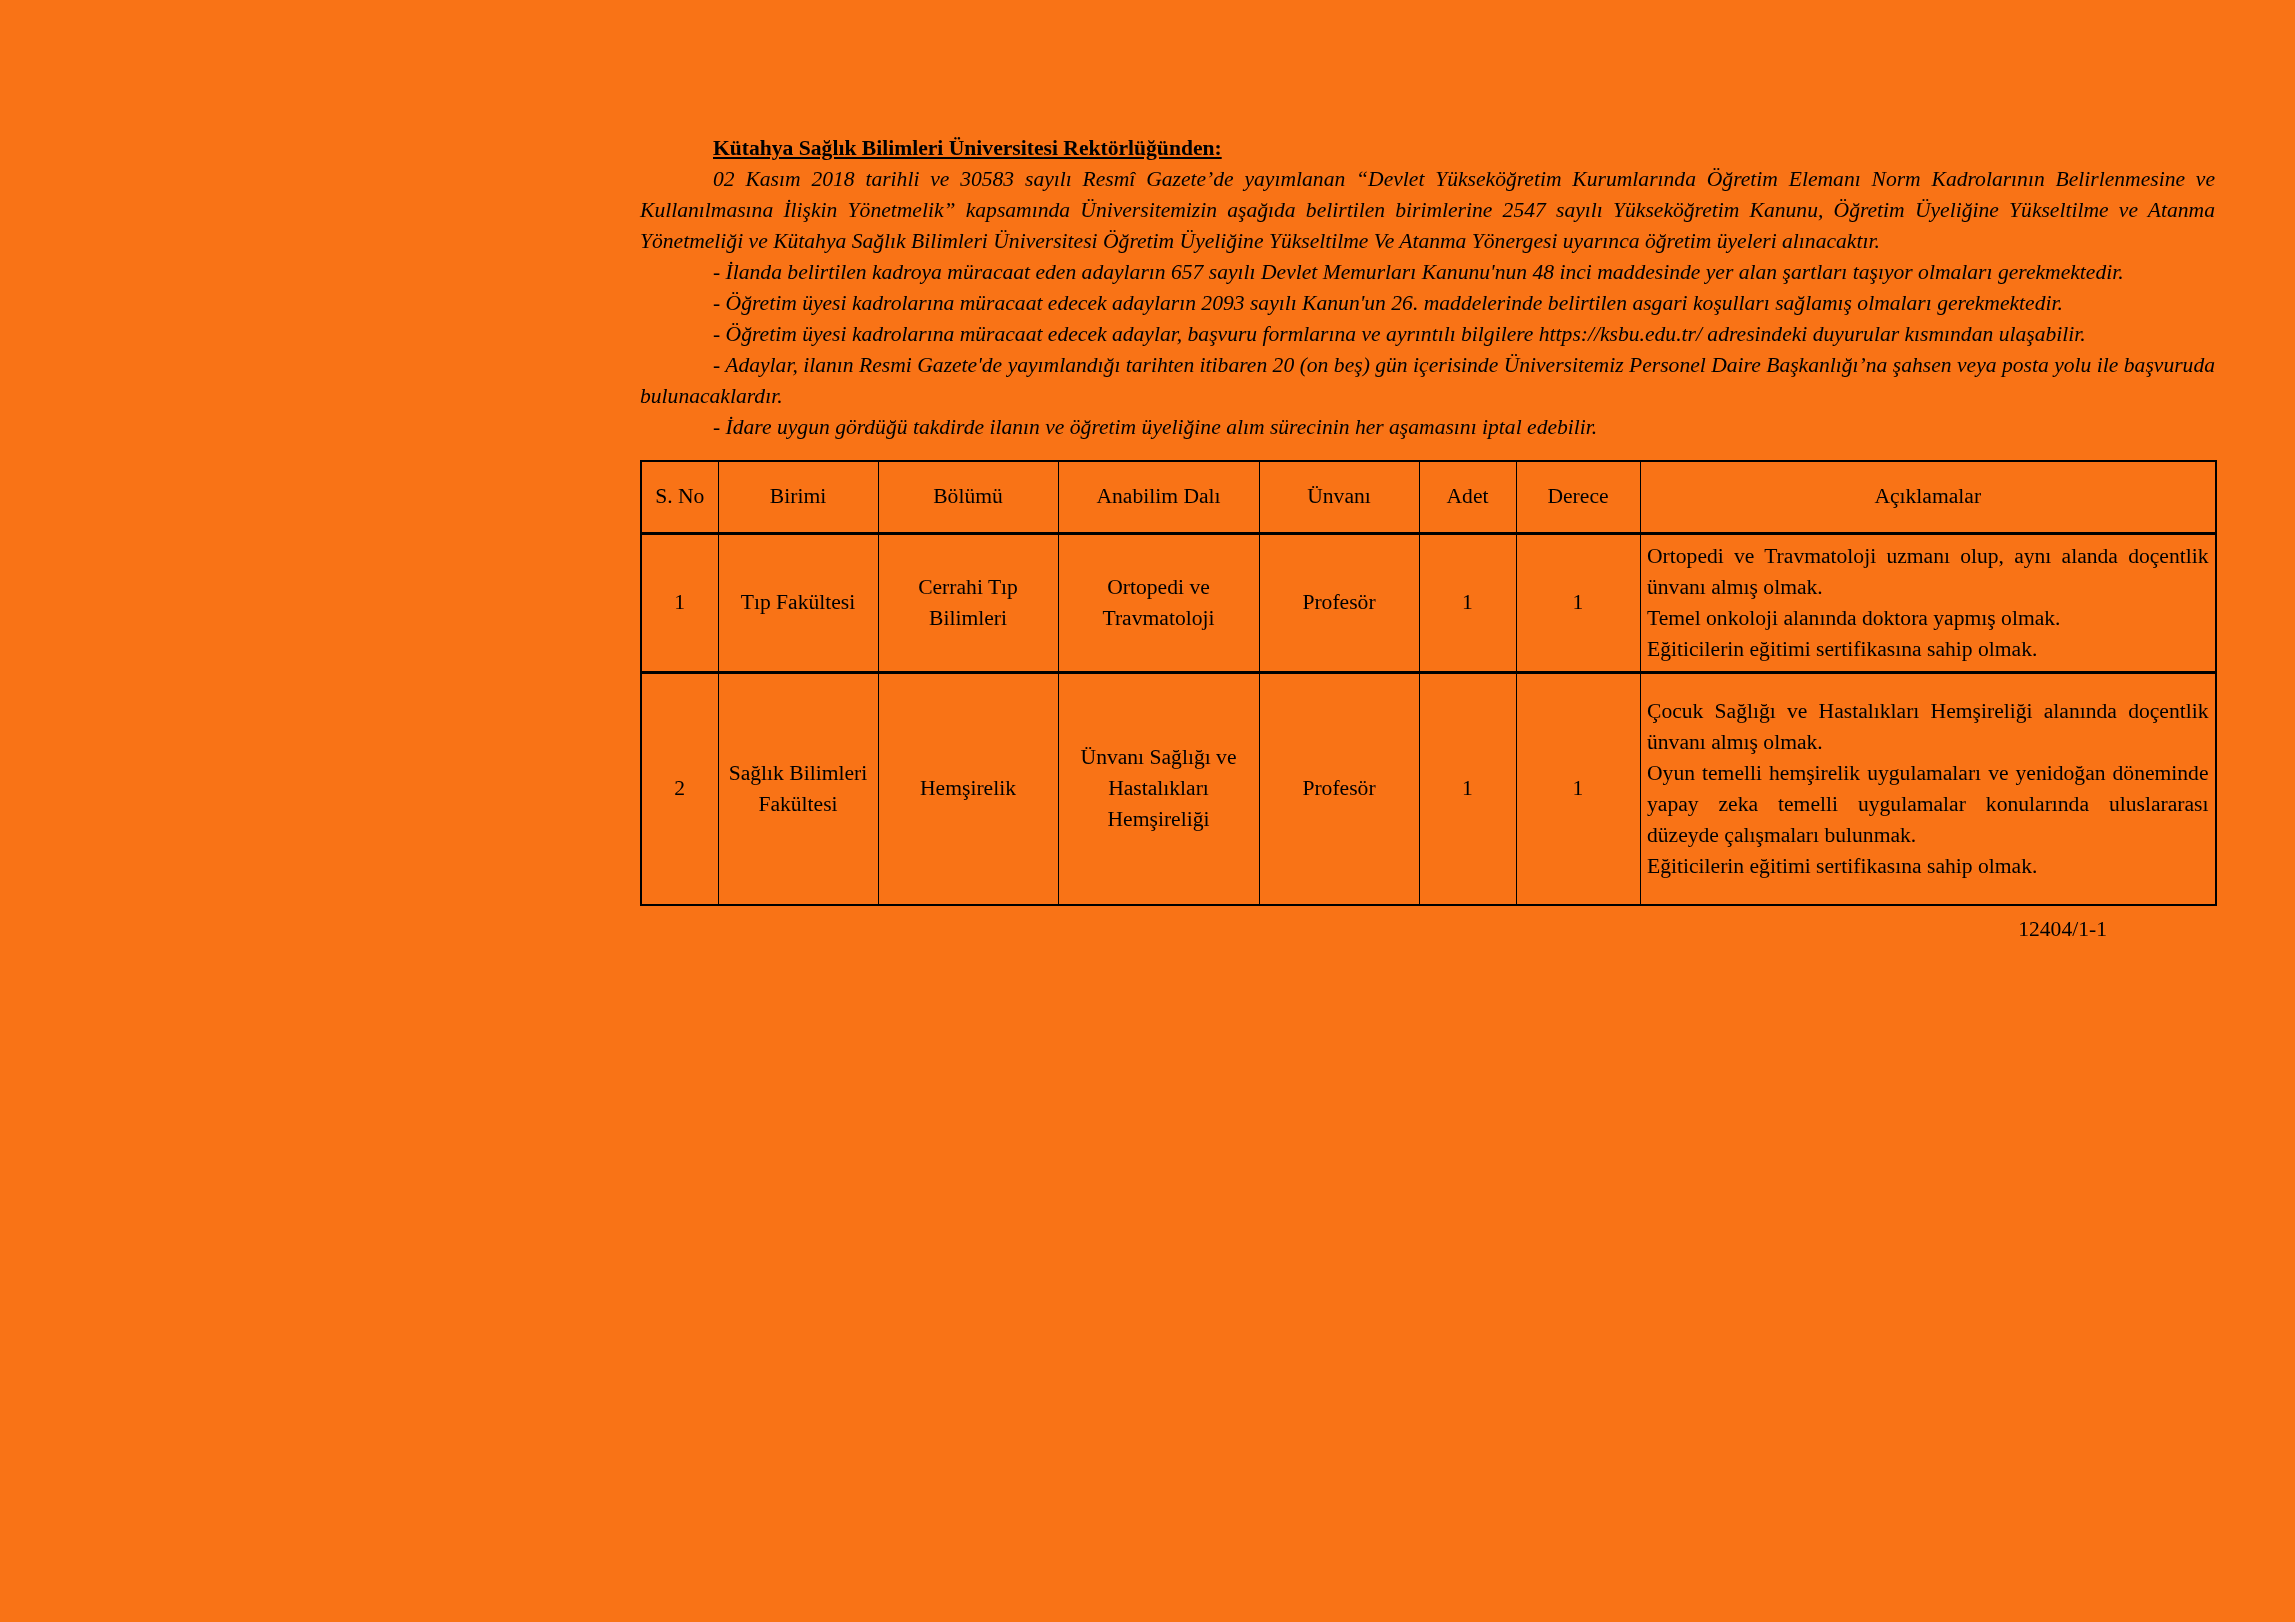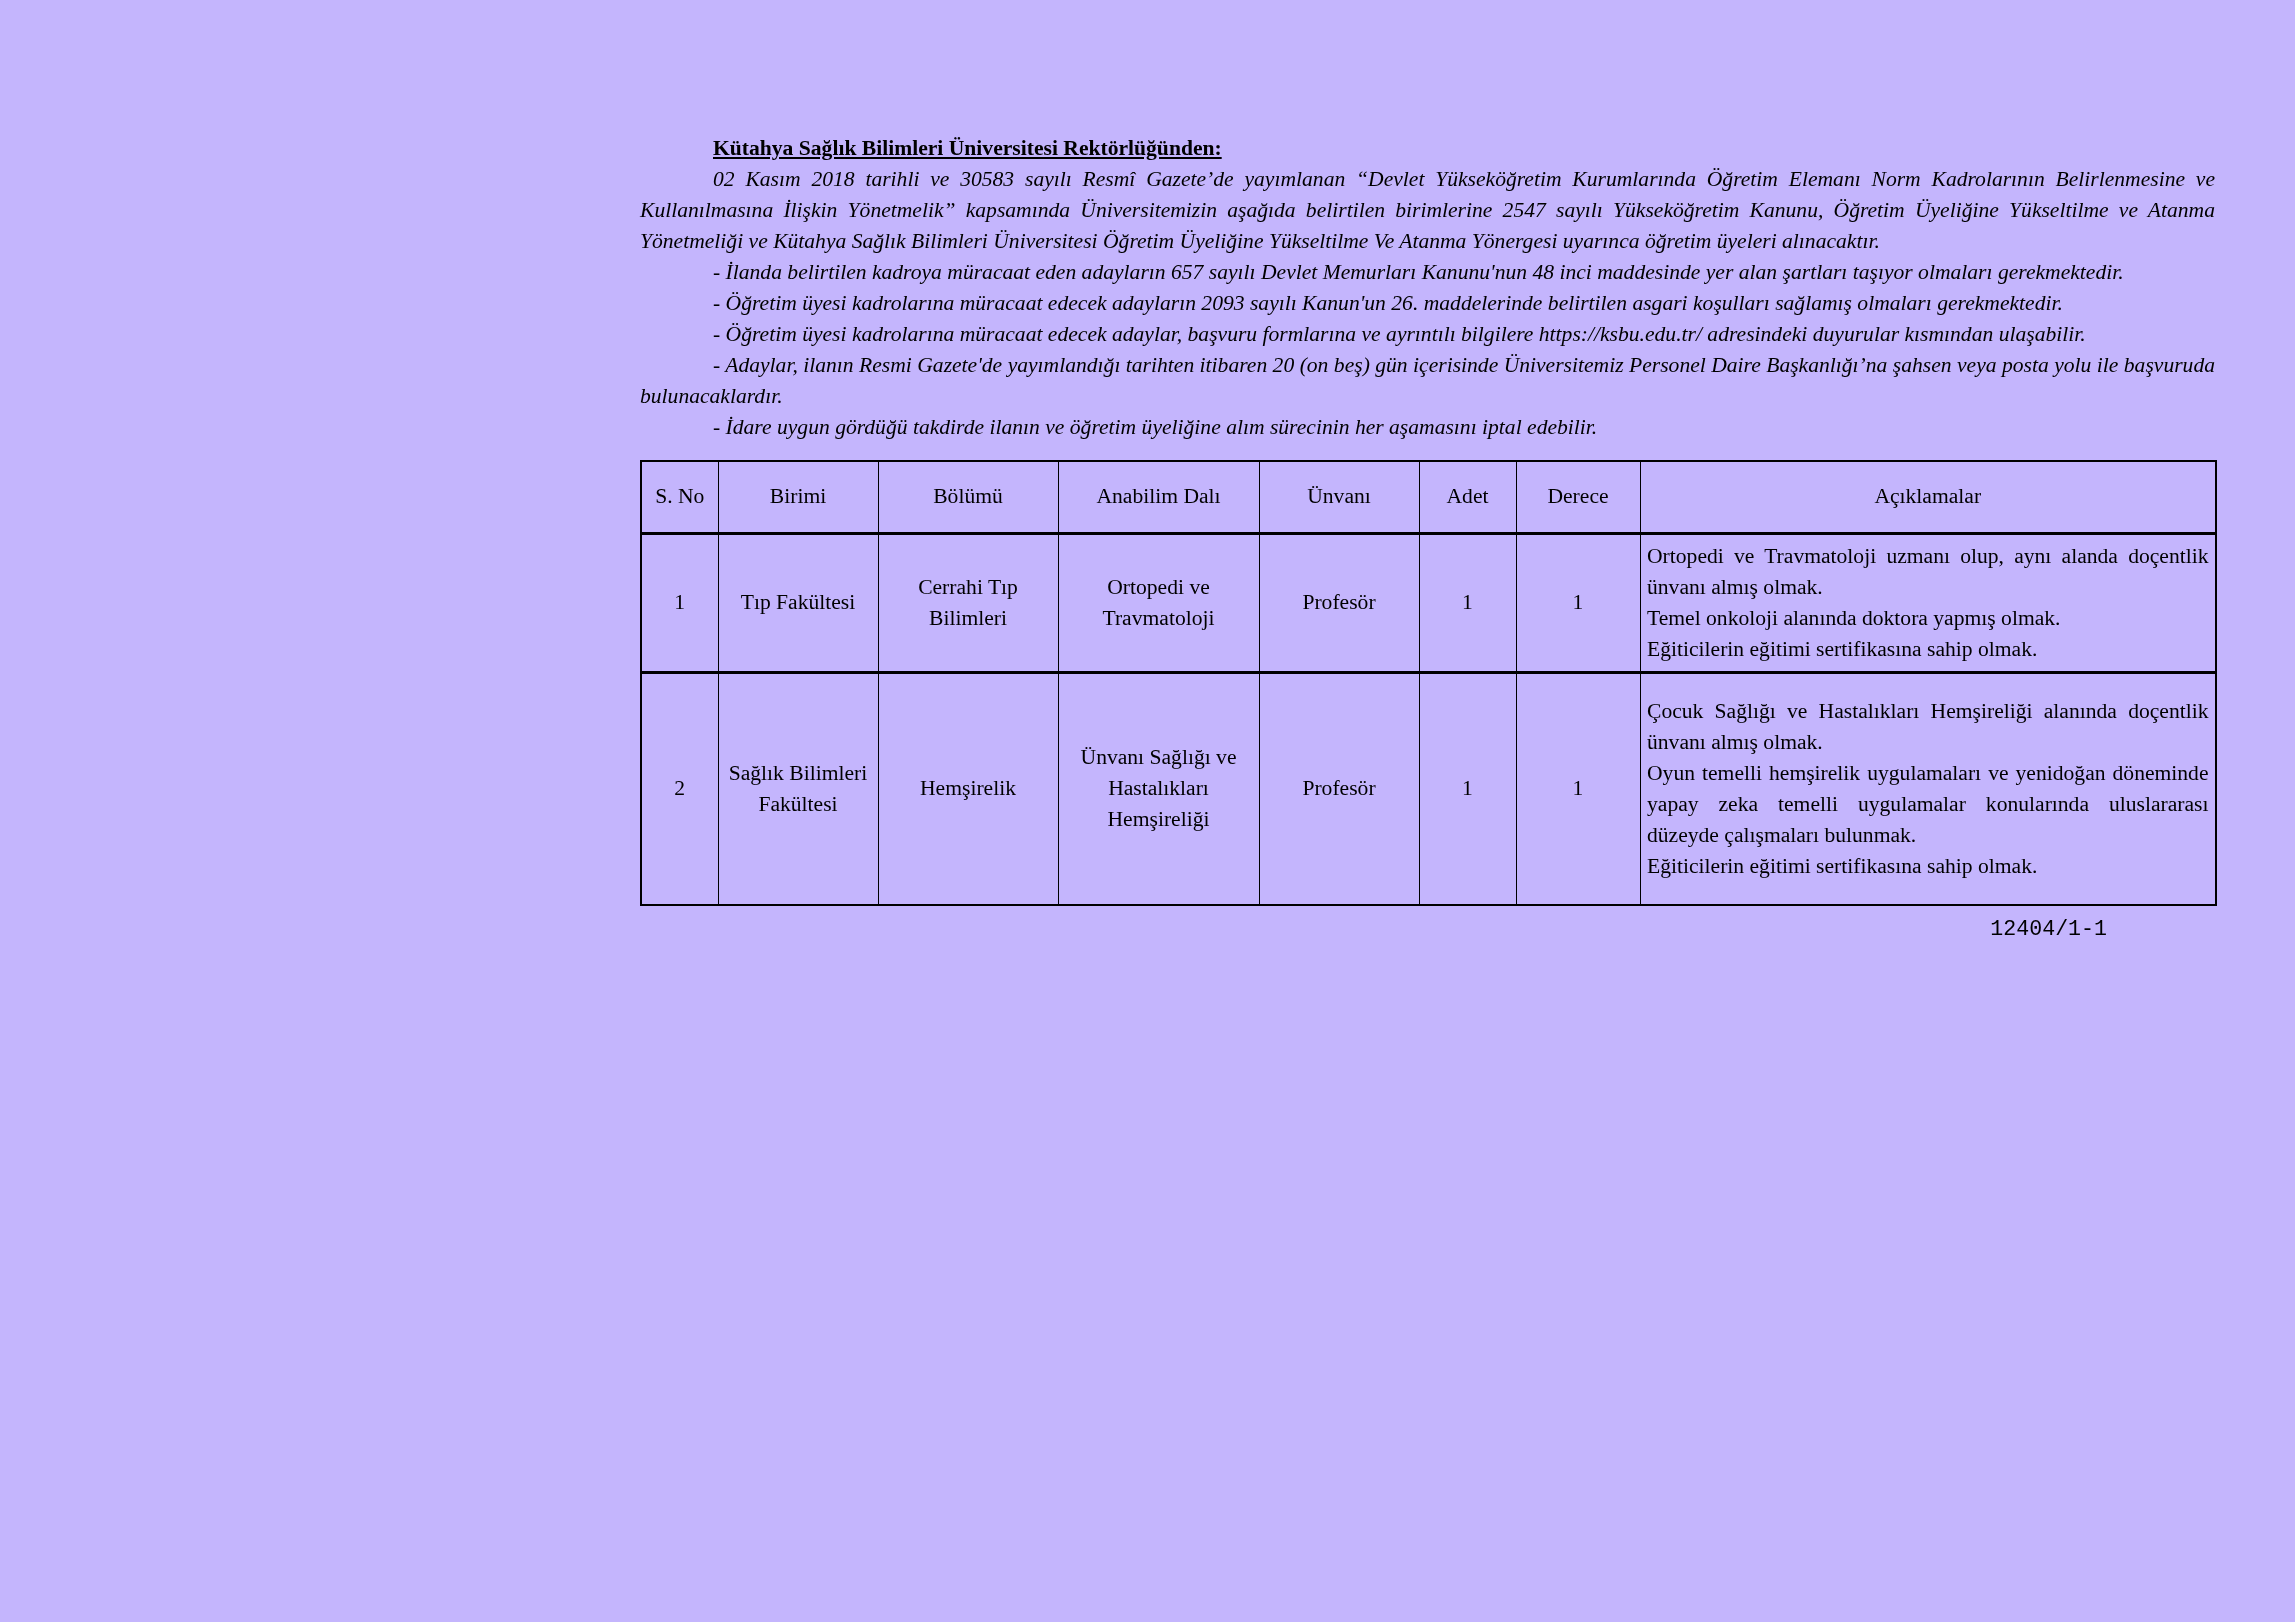--- a/index.html
+++ b/index.html
@@ -1,20 +1,20 @@
 <!DOCTYPE html>
 <html style="font-size:10.5px"><head>
 <meta charset="utf-8">
 <style>
   html, body { margin: 0; padding: 0; background: #e8e8e8; }
   #page {
     position: relative;
     width: 2295px;
     height: 1623px;
-    background: #c4b5fd;
+    background: #f97316;
     font-family: "Liberation Serif", serif;
     color: #000000;
     font-size: 21.6px;
     line-height: 31px;
     overflow: hidden;
   }
   #content {
     position: absolute;
     left: 640px;
     top: 133px;
@@ -54,21 +54,20 @@
   tr.r2 { height: 233px; }
   td.acik {
     text-align: justify;
     padding: 3.9px 9.2px;
   }
   td.acik p { margin: 0; text-align: justify; }
   .footer-ref {
     margin-top: 7.9px;
     text-align: right;
     padding-right: 108px;
-    font-family: Liberation Mono, monospace;
   }
 </style>
 </head>
 <body>
 
 <div id="page">
   <div id="content">
 
     <div class="doc-title">Kütahya Sağlık Bilimleri Üniversitesi Rektörlüğünden:</div>
 

